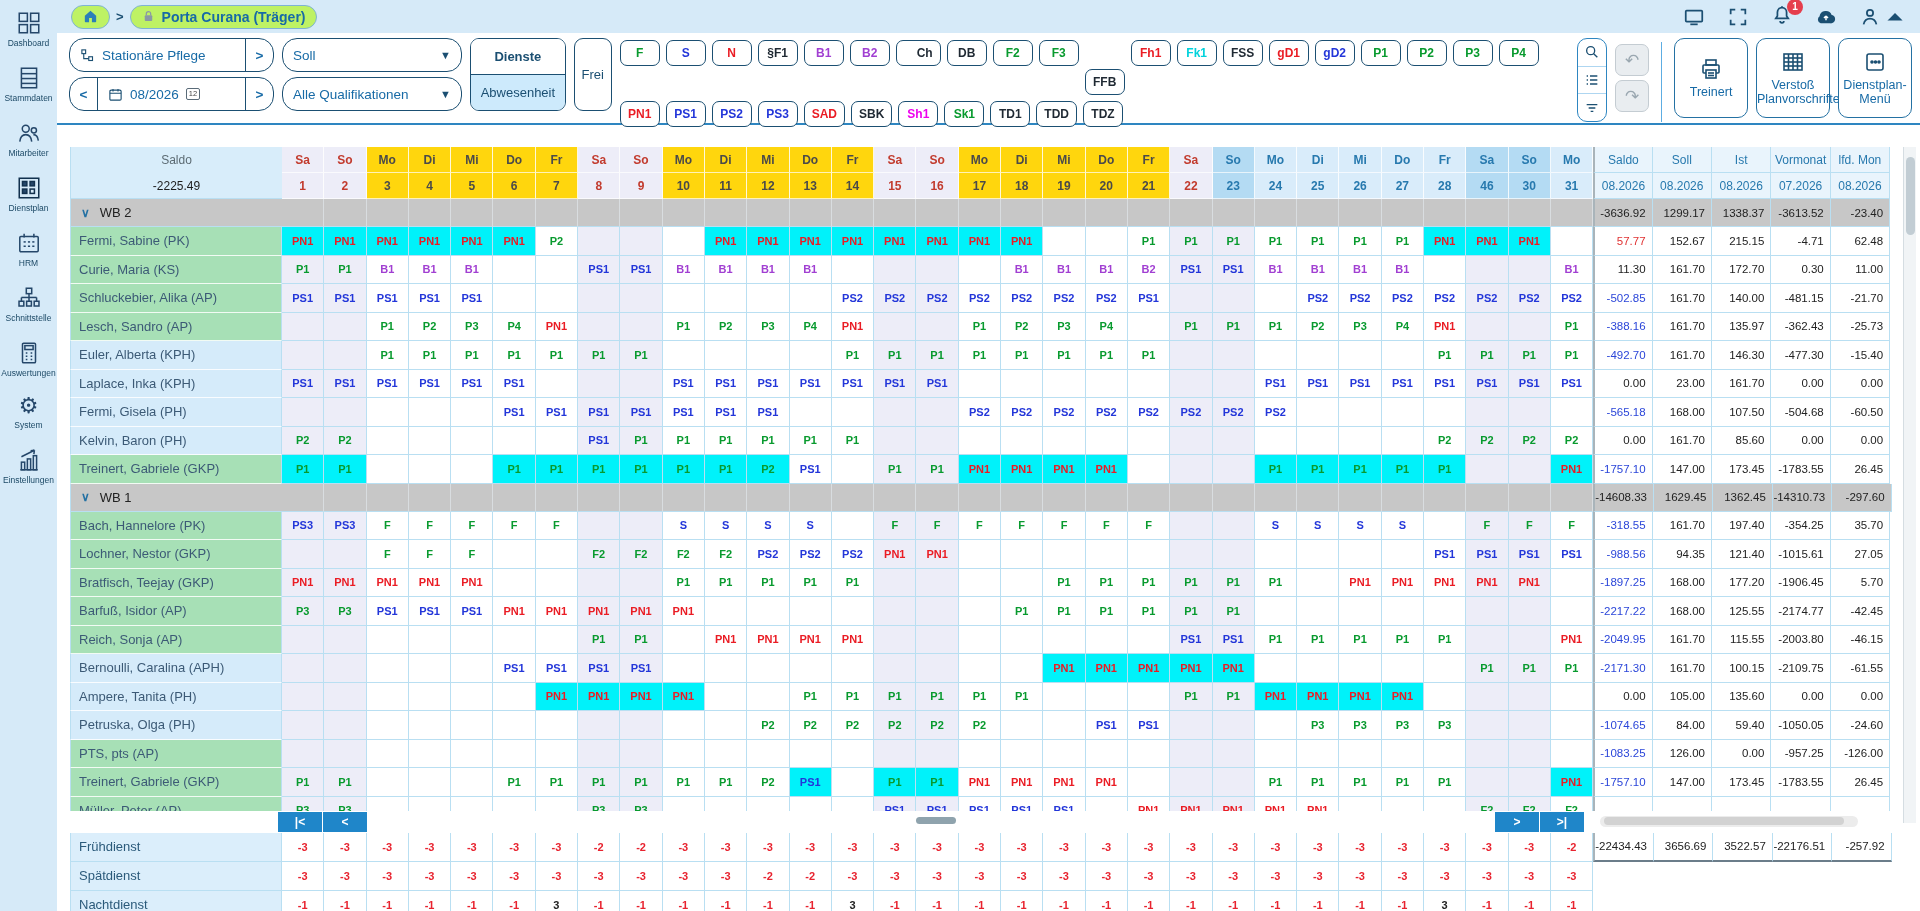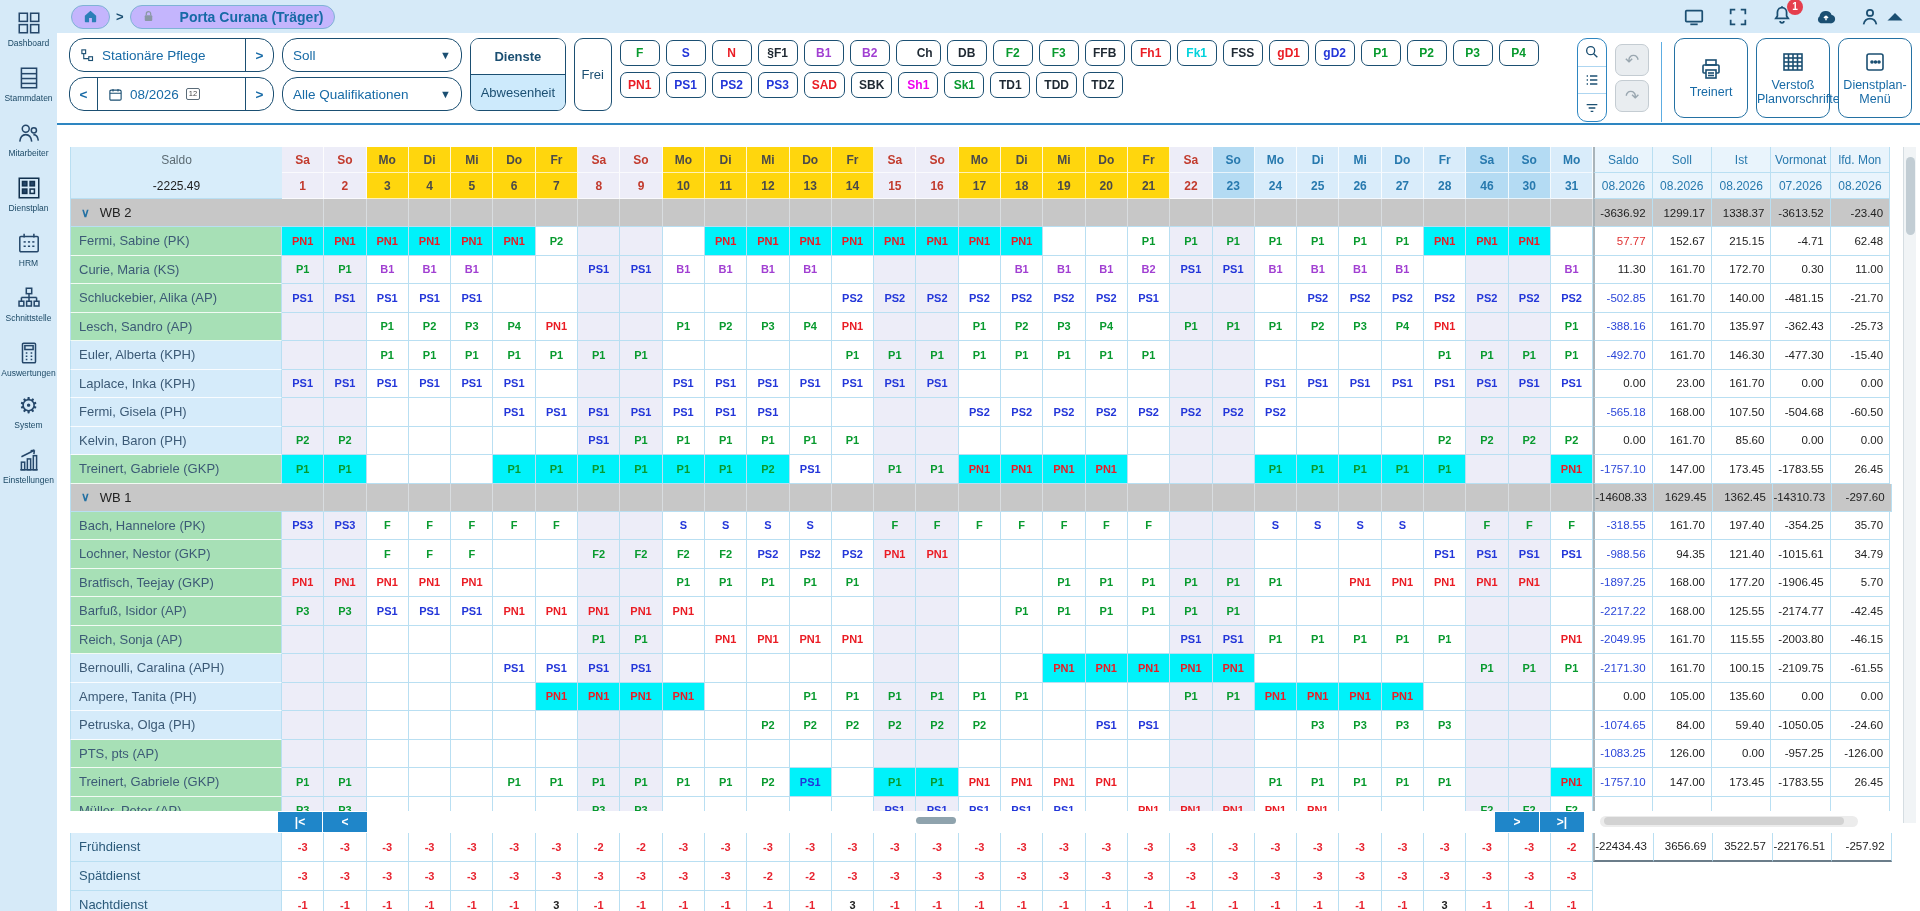--- a/index.html
+++ b/index.html
@@ -11,22 +11,22 @@
   .sb-item { display:flex; flex-direction:column; align-items:center; gap:3px;
     margin-bottom:17px; cursor:pointer; }
   .sb-item span.lbl { font-size:8.5px; color:#1c4966; text-align:center; line-height:1.05; }
   .sb-item svg { width:26px; height:26px; stroke:#25476a; fill:none; stroke-width:1.4; }
   .sb-item.active svg { stroke:#12314e; }
   .gearchar { font-size:22px; color:#25476a; line-height:24px; }
   
   .main { margin-left:57px; }
   .topbar { height:33px; background:#d6eaf8; display:flex; align-items:center; padding:0 14px; }
   .crumb { display:flex; align-items:center; gap:6px; }
-  .pill { background:#c4b5fd; border:1px solid #7fb3d5; border-radius:14px; height:24px;
-    display:flex; align-items:center; padding:0 10px; gap:24px; }
+  .pill { background:#bef264; border:1px solid #7fb3d5; border-radius:14px; height:24px;
+    display:flex; align-items:center; padding:0 10px; gap:6px; }
   .crumb .sep { color:#1b4f72; font-weight:bold; font-size:13px; }
   .crumb-title { color:#176aa6; font-weight:bold; font-size:14px; }
   .top-icons { margin-left:auto; display:flex; align-items:center; gap:22px; }
   .top-icons svg { width:22px; height:22px; stroke:#1b4f72; fill:none; stroke-width:1.9; }
   .bell-wrap { position:relative; }
   .badge { position:absolute; top:-5px; right:-10px; background:#e53e4d; color:#fff;
     border-radius:50%; width:16px; height:16px; font-size:10px; font-weight:bold;
     display:flex; align-items:center; justify-content:center; }
   
   .toolbar { background:#fff; border-bottom:2px solid #2e86c1; height:92px;
@@ -324,21 +324,21 @@
           <div class="codebtn" style="color: rgb(8, 154, 46);">F</div>
           <div class="codebtn" style="color: rgb(35, 54, 217);">S</div>
           <div class="codebtn" style="color: rgb(234, 28, 36);">N</div>
           <div class="codebtn" style="color: rgb(31, 41, 51);">§F1</div>
           <div class="codebtn" style="color: rgb(161, 63, 210);">B1</div>
           <div class="codebtn" style="color: rgb(161, 63, 210);">B2</div>
           <div class="codebtn" style="color: rgb(31, 41, 51); padding-left: 20px;">Ch</div>
           <div class="codebtn" style="color: rgb(31, 41, 51);">DB</div>
           <div class="codebtn" style="color: rgb(8, 154, 46);">F2</div>
           <div class="codebtn" style="color: rgb(8, 154, 46);">F3</div>
-          <div class="codebtn" style="color: rgb(31, 41, 51);">FFB</div>
+          <div class="codebtn" style="color: rgb(31, 41, 51); margin-top: 29px;">FFB</div>
           <div class="codebtn" style="color: rgb(234, 28, 36);">Fh1</div>
           <div class="codebtn" style="color: rgb(0, 210, 220);">Fk1</div>
           <div class="codebtn" style="color: rgb(31, 41, 51);">FSS</div>
           <div class="codebtn" style="color: rgb(234, 28, 36);">gD1</div>
           <div class="codebtn" style="color: rgb(35, 54, 217);">gD2</div>
           <div class="codebtn" style="color: rgb(8, 154, 46);">P1</div>
           <div class="codebtn" style="color: rgb(8, 154, 46);">P2</div>
           <div class="codebtn" style="color: rgb(8, 154, 46);">P3</div>
           <div class="codebtn" style="color: rgb(8, 154, 46);">P4</div>
         </div>
@@ -1006,21 +1006,21 @@
         <div class="dc bdc"></div>
         <div class="dc bdc"></div>
         <div class="dc bdc" style="color: rgb(35, 54, 217);">PS1</div>
         <div class="dc bdc we" style="color: rgb(35, 54, 217);">PS1</div>
         <div class="dc bdc we" style="color: rgb(35, 54, 217);">PS1</div>
         <div class="dc bdc" style="color: rgb(35, 54, 217);">PS1</div>
         <div class="sc esc sfirst" style="color: rgb(43, 70, 217);">-988.56</div>
         <div class="sc esc">94.35</div>
         <div class="sc esc">121.40</div>
         <div class="sc esc">-1015.61</div>
-        <div class="sc esc">34.79</div>
+        <div class="sc esc">27.05</div>
       </div>
       <div class="r er">
         <div class="lc elc nG">Bratfisch, Teejay (GKP)</div>
         <div class="dc bdc we" style="color: rgb(234, 28, 36);">PN1</div>
         <div class="dc bdc we" style="color: rgb(234, 28, 36);">PN1</div>
         <div class="dc bdc" style="color: rgb(234, 28, 36);">PN1</div>
         <div class="dc bdc" style="color: rgb(234, 28, 36);">PN1</div>
         <div class="dc bdc" style="color: rgb(234, 28, 36);">PN1</div>
         <div class="dc bdc"></div>
         <div class="dc bdc"></div>

